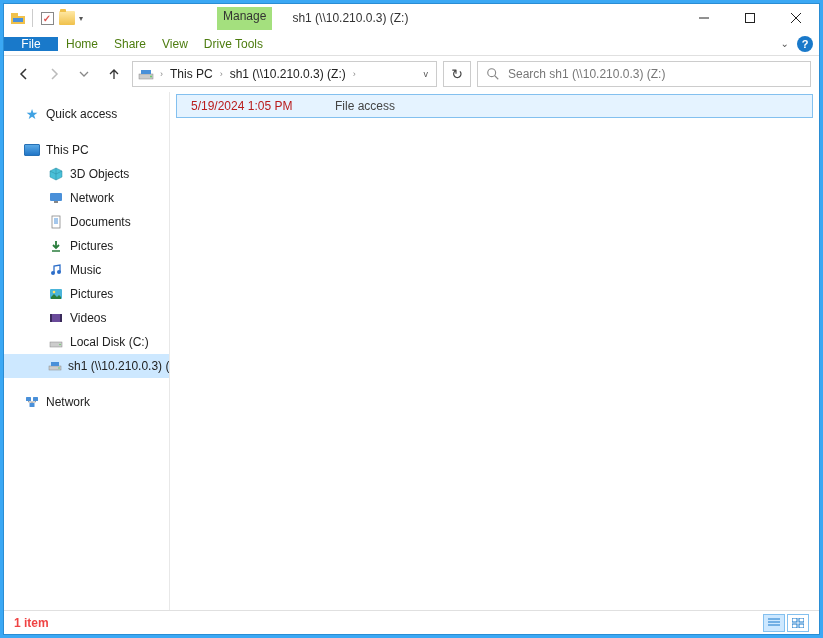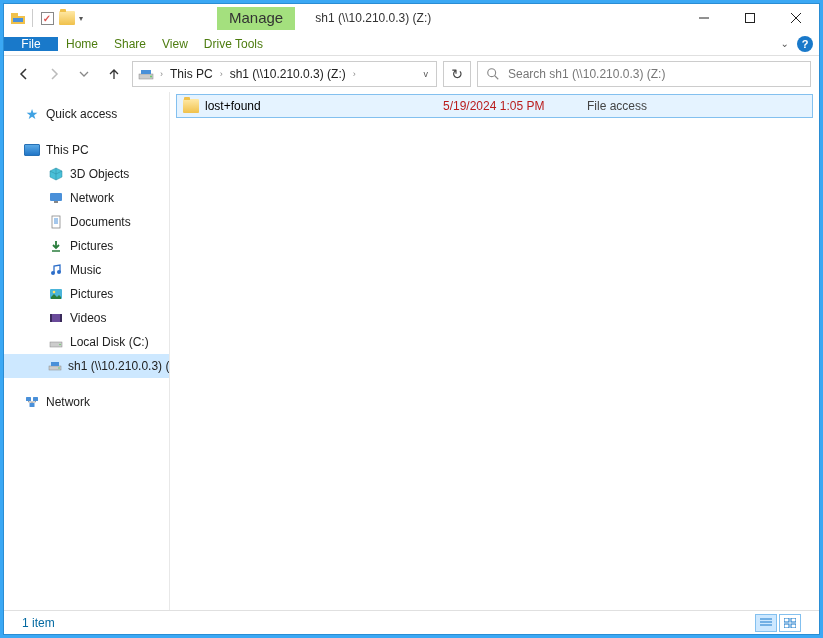--- a/index.html
+++ b/index.html
@@ -8,21 +8,21 @@
     
     
     .titlebar { height: 28px; background: #fff; display: flex; align-items: center; }
     .titlebar-left { display: flex; align-items: center; padding-left: 6px; gap: 4px; }
     .qat-icon { width: 16px; height: 16px; display: flex; align-items: center; justify-content: center; }
     .qat-sep { width: 1px; height: 18px; background: #ccc; margin: 0 2px; }
     .folder-mini { width: 16px; height: 14px; background: linear-gradient(#ffe9a6, #f0c14b); border-radius: 1px; position: relative; }
     .folder-mini::before { content: ""; position: absolute; top: -2px; left: 1px; width: 6px; height: 3px; background: #f0c14b; border-radius: 1px 1px 0 0; }
     .checkbox-mini { width: 13px; height: 13px; border: 1px solid #888; display: flex; align-items: center; justify-content: center; color: #d9534f; font-size: 10px; font-weight: bold; }
     .dropdown-caret { width: 8px; color: #555; font-size: 8px; }
-    .ribbon-tab-context { background: #a4e07e; height: 23px; padding: 2px 12px 0; margin-left: 130px; color: #333; text-align: center; font-size: 15px;}
+    .ribbon-tab-context { background: #a4e07e; height: 23px; padding: 2px 6px 0; margin-left: 130px; color: #333; text-align: center; font-size: 12px;}
     .title-text { padding-left: 20px; color: #333; flex: 1; }
     .window-controls { display: flex; margin-left: auto; }
     .win-ctrl { width: 46px; height: 28px; display: flex; align-items: center; justify-content: center; color: #222; font-size: 11px; font-family: "Segoe MDL2 Assets", sans-serif; }
 
     
     .ribbon { height: 24px; display: flex; align-items: center; border-bottom: 1px solid #e0e0e0; }
     .ribbon-file { background: #1979ca; color: #fff; width: 54px; display: flex; align-items: center; justify-content: center; font-size: 12px; }
     .ribbon-tab { padding: 0 8px; display: flex; align-items: center; color: #4d7c0f; }
     .drive-tools-tab { margin-left: 0px; }
     .ribbon-right { margin-left: auto; display: flex; align-items: center; padding-right: 6px; gap: 8px; }
@@ -66,21 +66,21 @@
     .sort-ind { position: absolute; top: -1px; left: 50%; transform: translateX(-50%); color: #888; font-size: 9px; }
     .filelist { flex: 1; padding: 2px 6px; }
     .filerow { height: 24px; display: flex; align-items: center; border: 1px solid #83c0ef; background: #e5f3ff; padding-left: 6px; }
     .filerow .cell { display: flex; align-items: center; }
     .cell.name { width: 252px; gap: 6px; }
     .cell.date { width: 144px; padding-left: 8px; color: #b91c1c;}
     .cell.type { width: 120px; padding-left: 8px; color: #444;}
     .cell.size { width: 80px; padding-left: 8px; }
 
     
-    .statusbar { height: 24px; border-top: 1px solid #e0e0e0; display: flex; align-items: center; padding: 0 18px; color: #0369a1; }
+    .statusbar { height: 24px; border-top: 1px solid #e0e0e0; display: flex; align-items: center; padding: 0 10px; color: #ef4444; font-weight: bold; }
     .view-toggles { margin-left: auto; display: flex; gap: 2px; }
     .view-btn { width: 22px; height: 18px; border: 1px solid #83c0ef; display: flex; align-items: center; justify-content: center; font-size: 10px; color: #1979ca; }
     .view-btn.active { background: #cde8ff; }
   </style>
 </head>
 <body>
 
 <div class="window">
 
   <div class="titlebar">
@@ -293,26 +293,20 @@
               <path d="M3.5 6 L3.5 7 L10.5 7 L10.5 6 M7 7 L7 8" fill="none" stroke="#888" stroke-width="0.8"></path>
             </svg>
           </span>
         <span>Network</span>
       </div>
     </div>
 
     <div class="main">
       <div class="filelist">
         <div class="filerow">
-          <div class="cell name">
-            <span class="side-icon">
-                <span class="folder-mini"></span>
-              </span>
-            <span>lost+found</span>
-          </div>
           <div class="cell date">5/19/2024 1:05 PM</div>
           <div class="cell type">File access</div>
           <div class="cell size"></div>
         </div>
       </div>
     </div>
   </div>
 
   <div class="statusbar">
     <span>1 item</span>

